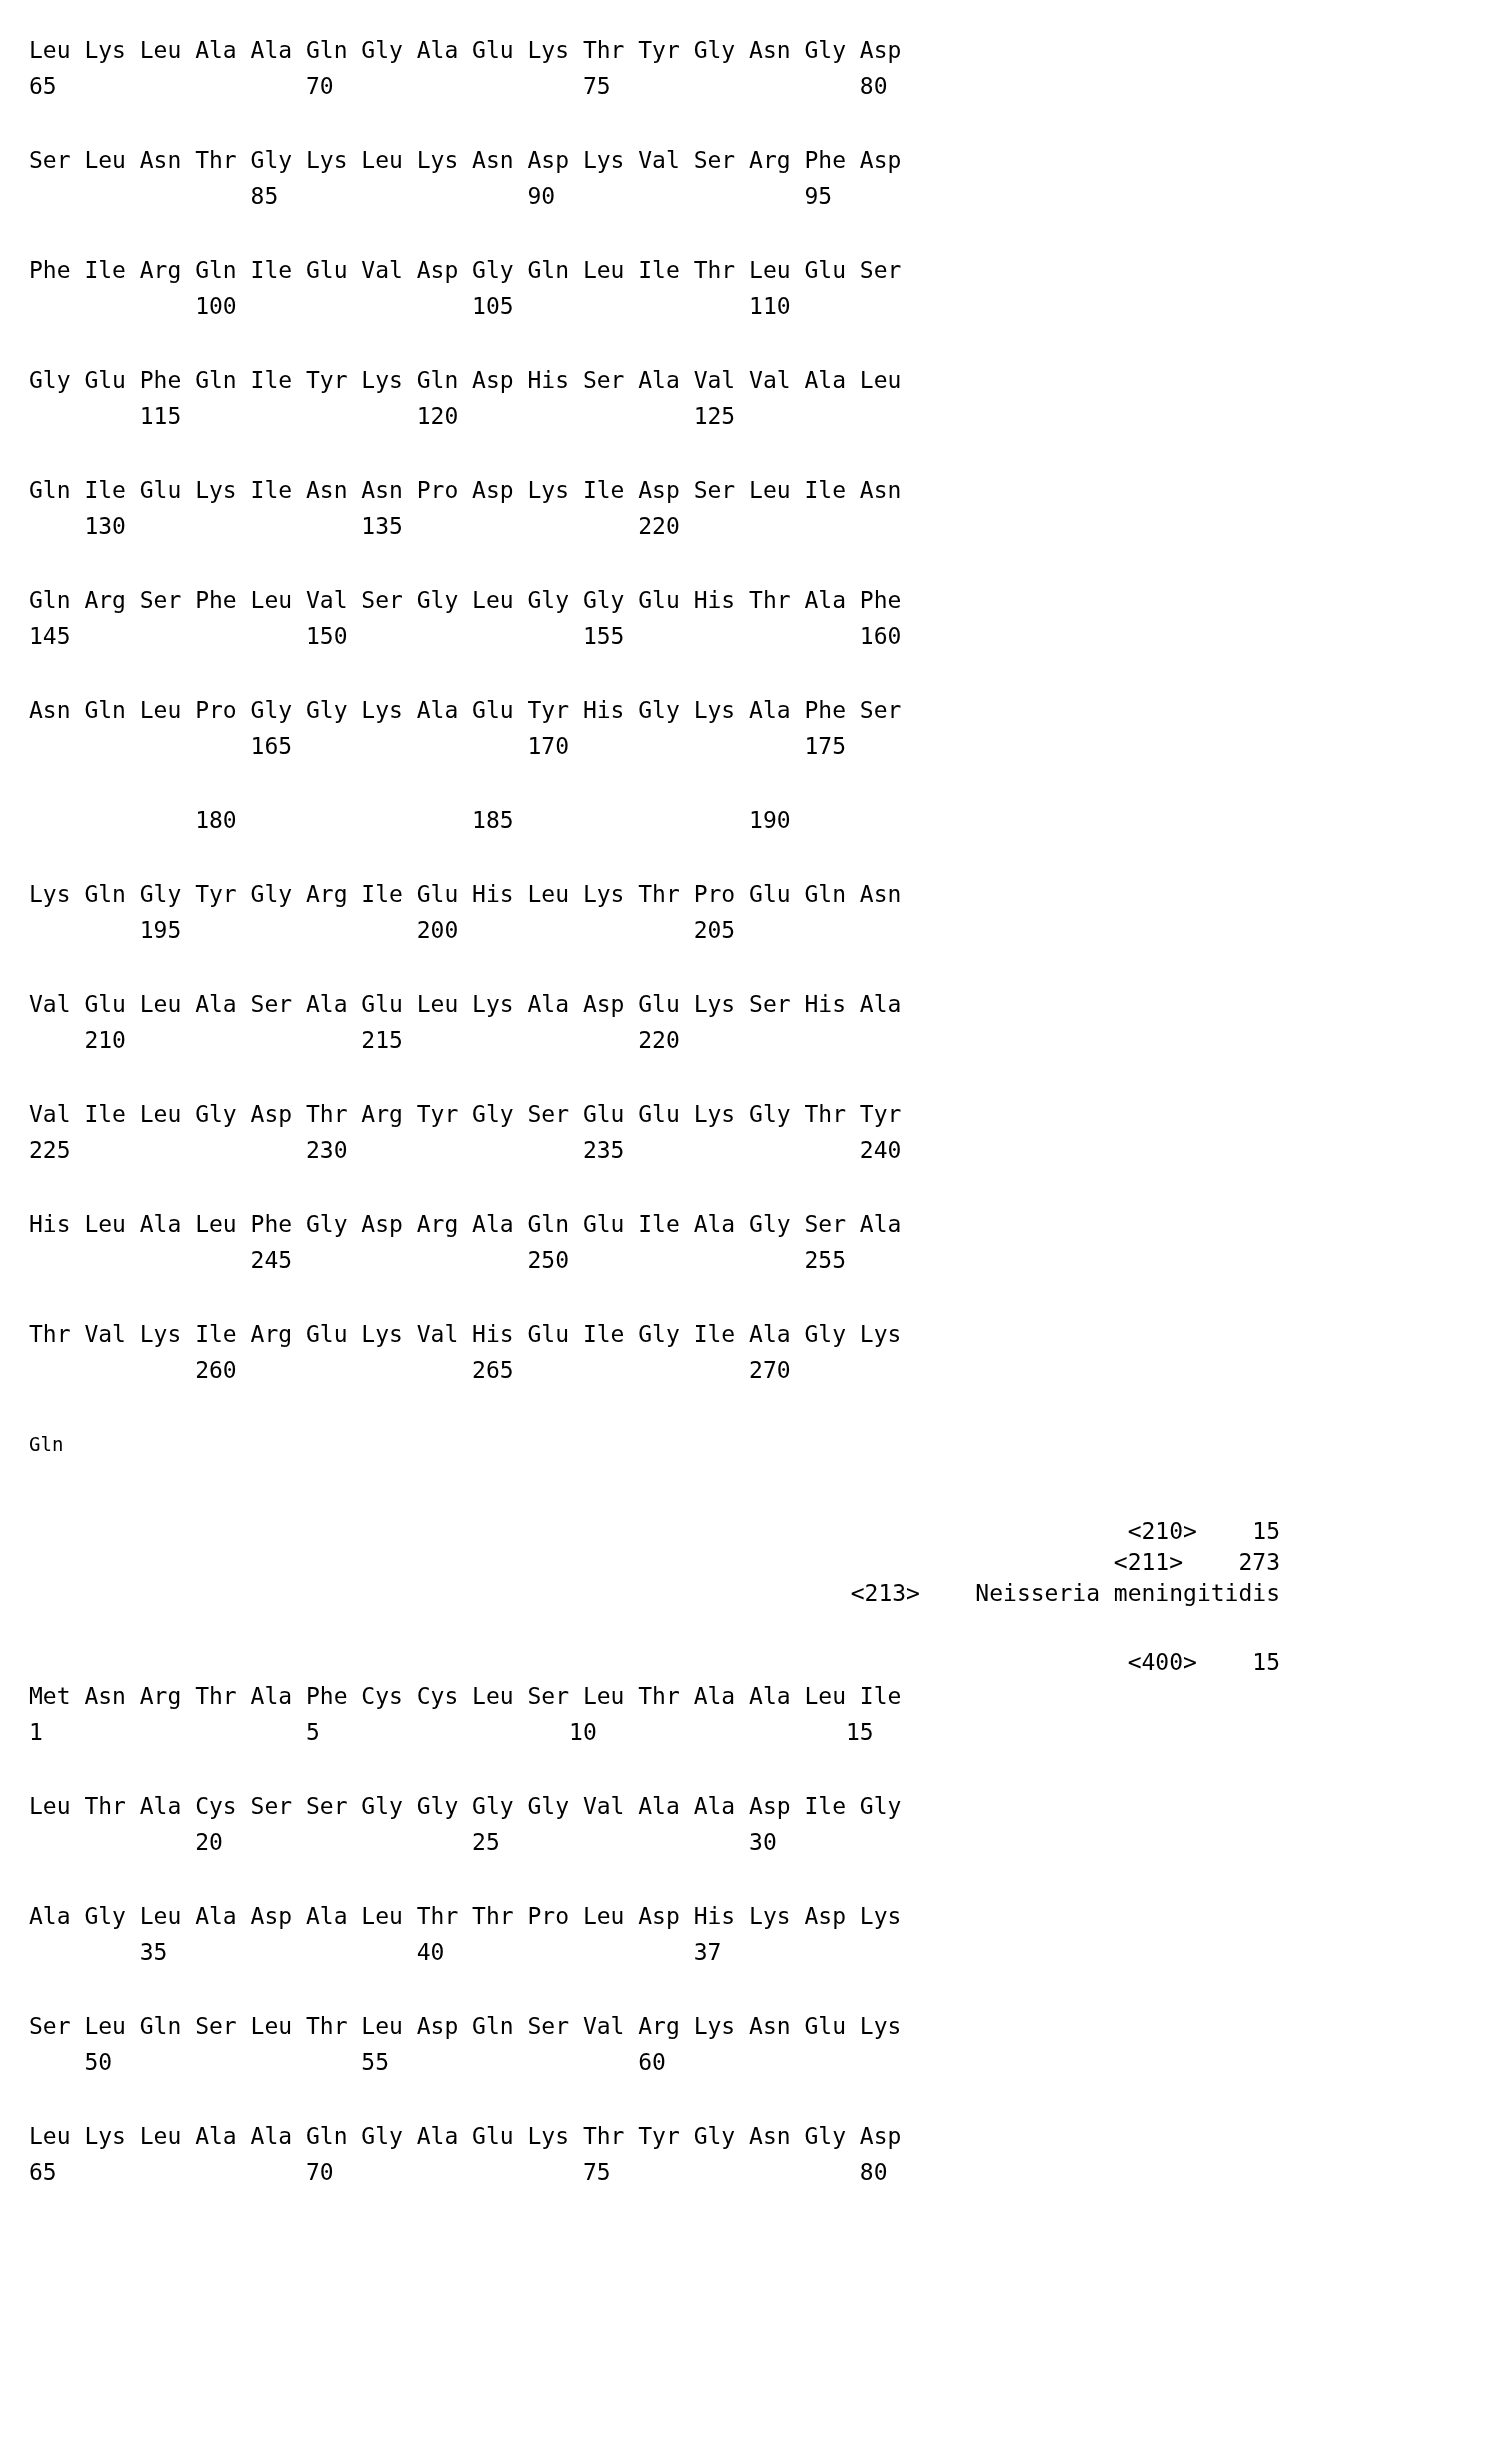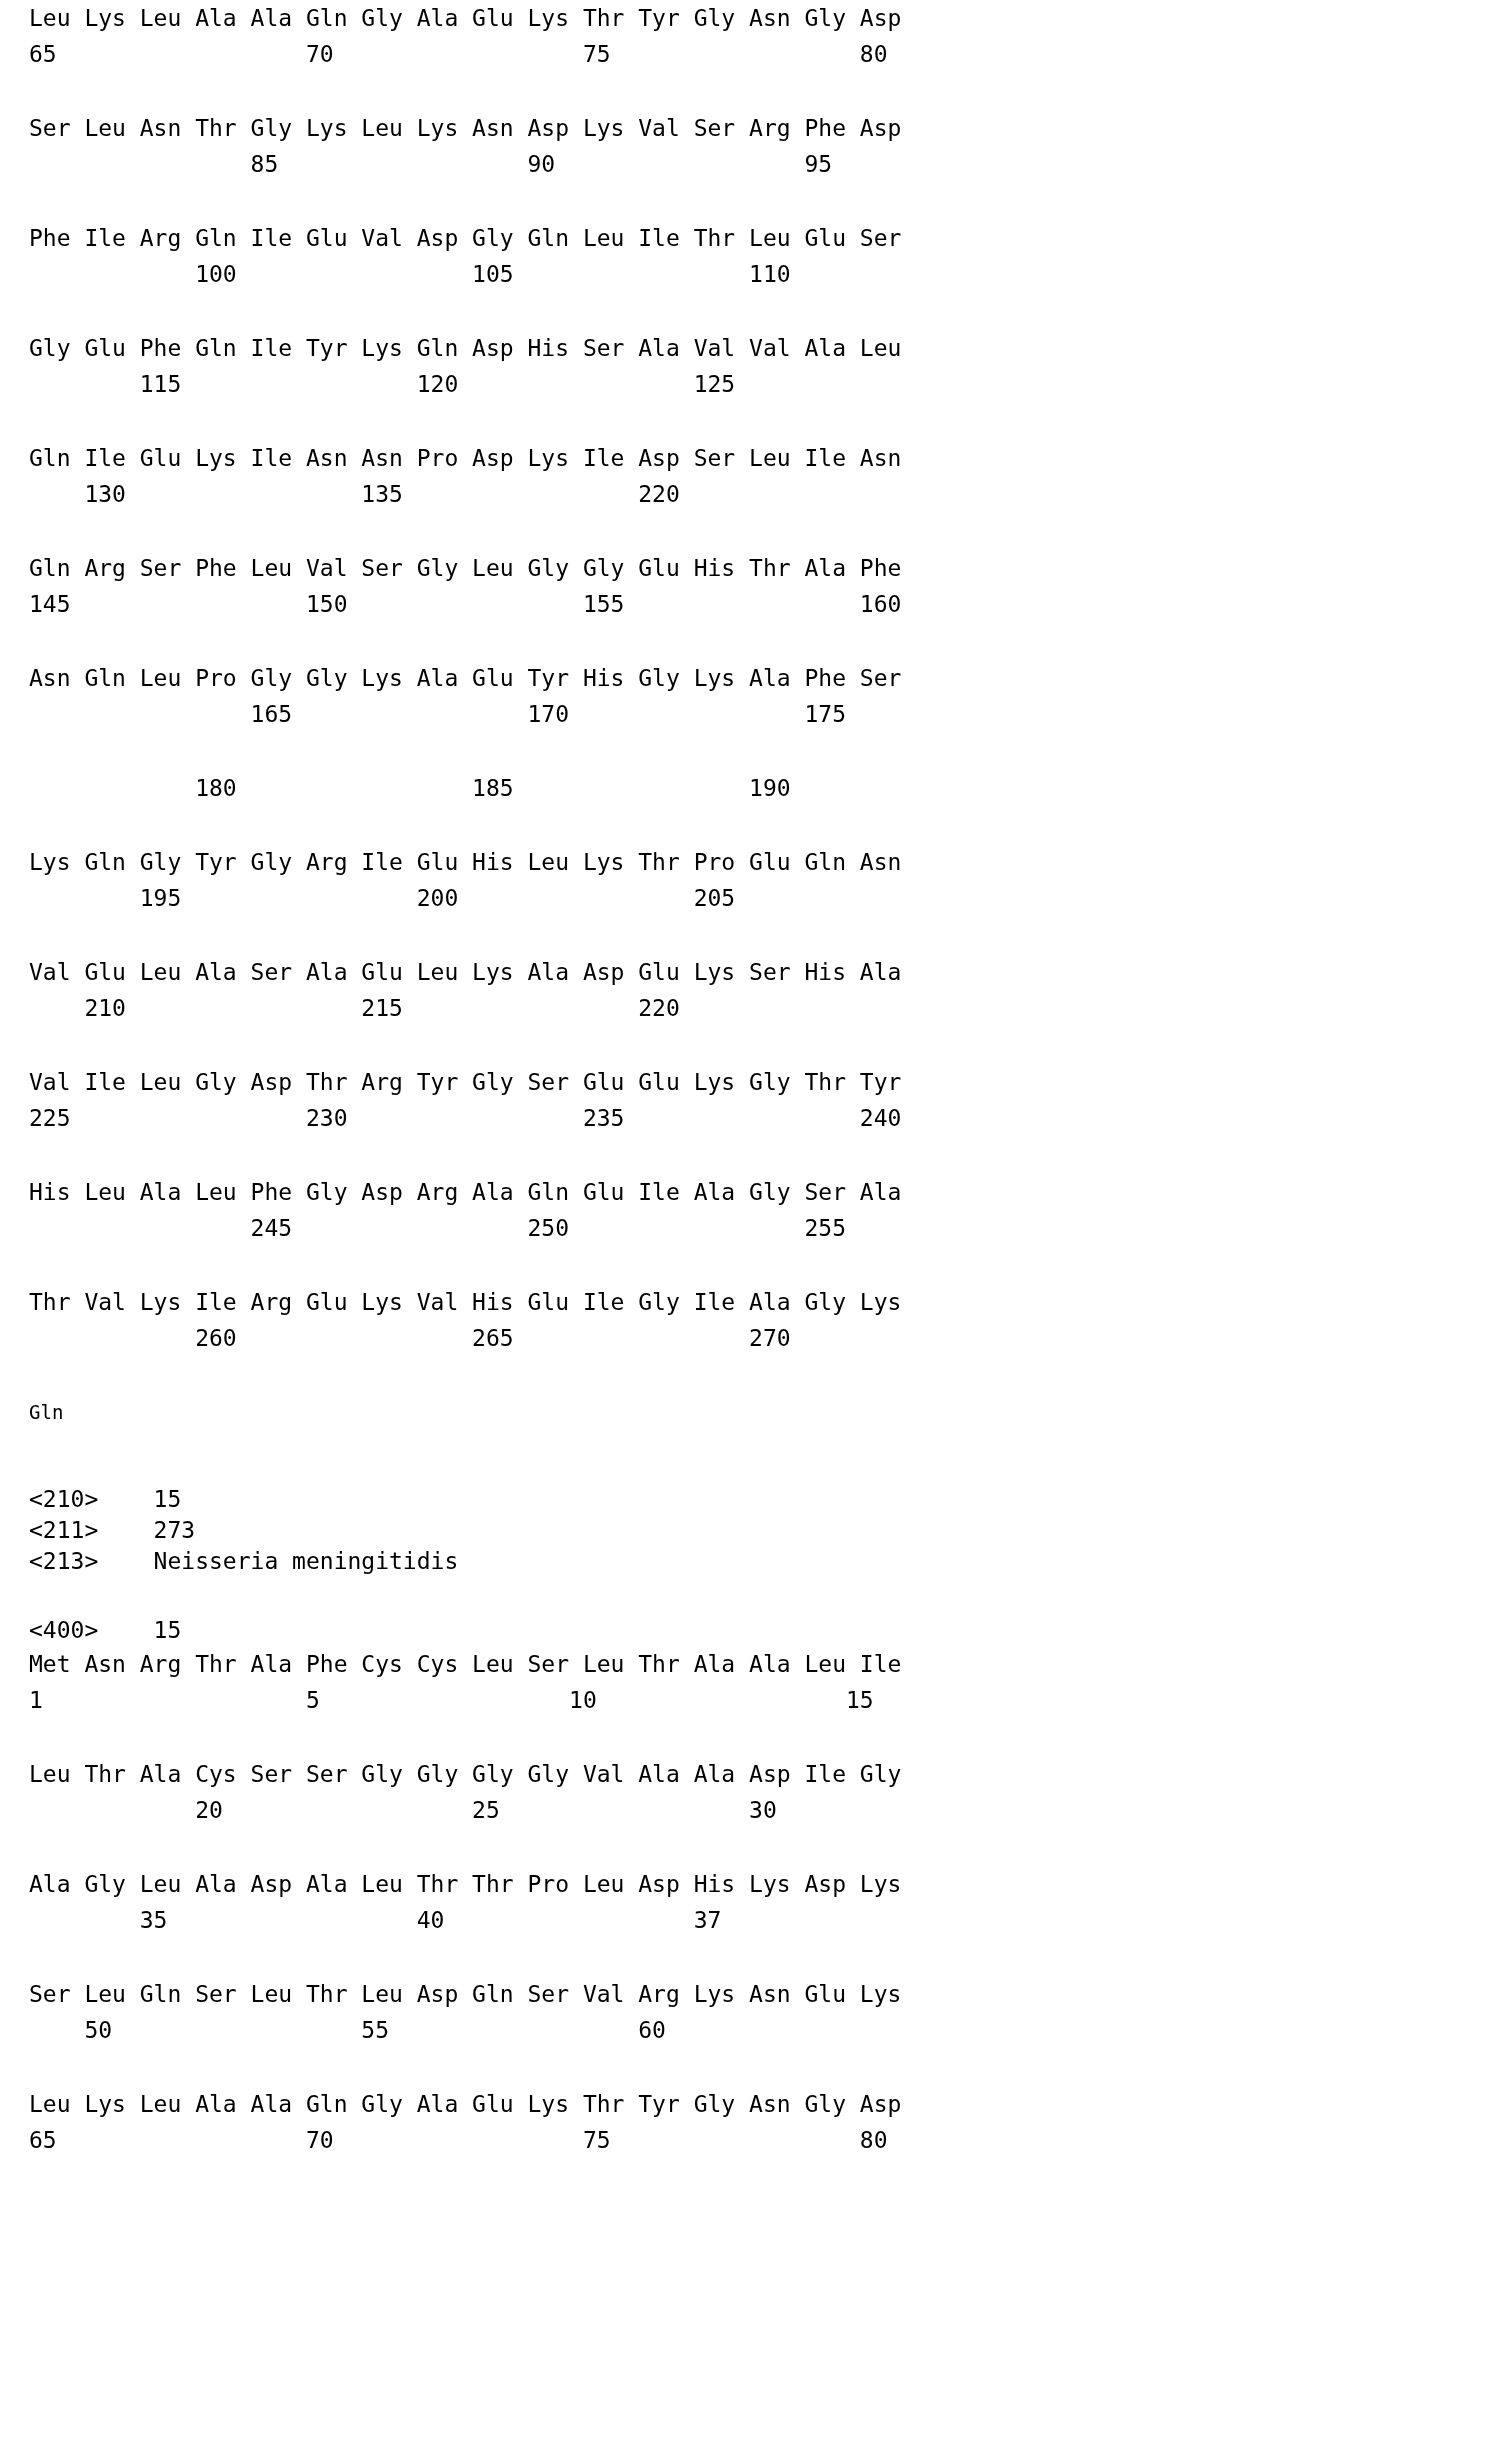--- a/index.html
+++ b/index.html
@@ -10,21 +10,21 @@
   body {
     width: 1490px;
     min-height: 2462px;
     font-family: "DejaVu Sans Mono", monospace;
     color: #000000;
   }
   .page {
     position: relative;
     width: 1280px;
     min-height: 2462px;
-    padding: 0 0 0 0;
+    padding: 32px 0 0 0;
     box-sizing: border-box;
   }
   .seq-block {
     margin: 0 0 0 0;
     padding: 0;
   }
   
   .res-row, .num-row {
     white-space: pre;
     font-size: 23px;
@@ -39,20 +39,21 @@
     height: 38px;
   }
   .tail-row {
     white-space: pre;
     font-size: 19px;
     line-height: 36px;
     margin-left: 29px;
   }
   .meta-block {
     margin-left: 29px;
+    text-align: right;
   }
   .meta-line {
     white-space: pre;
     font-size: 23px;
     line-height: 31px;
   }
   .spacer-lg {
     height: 54px;
   }
   .spacer-md {

